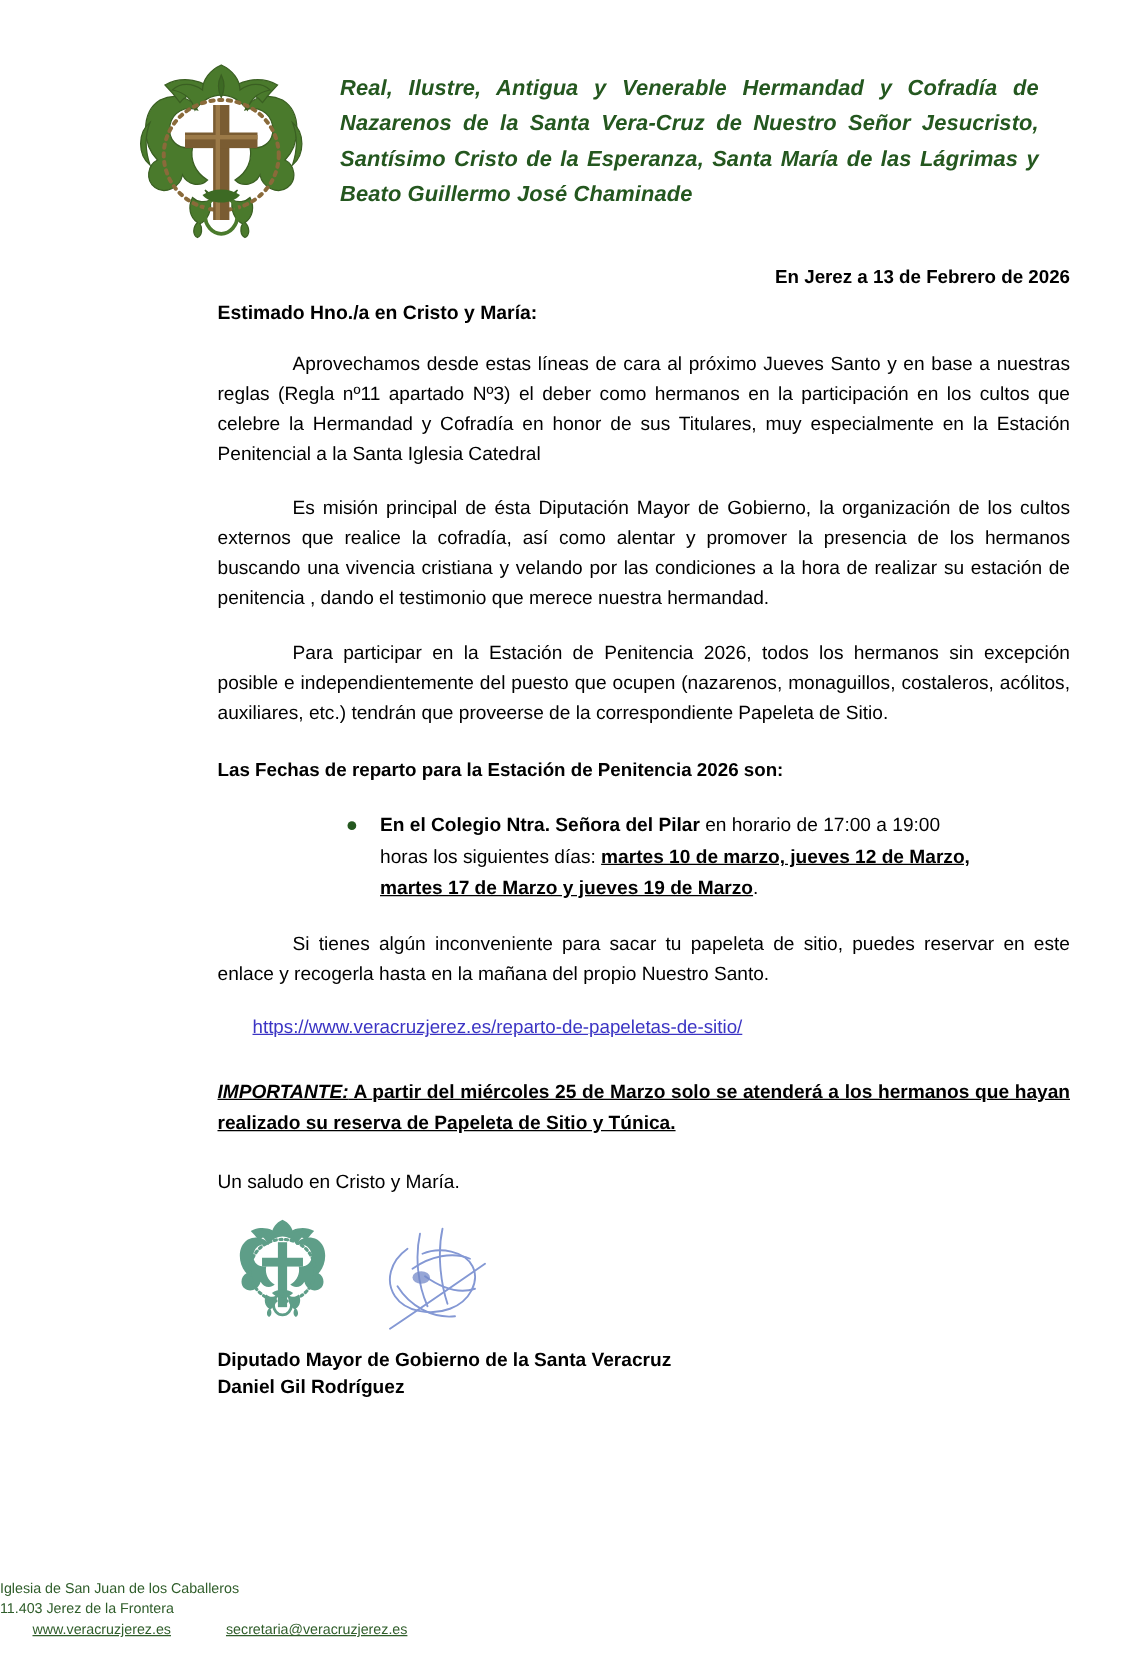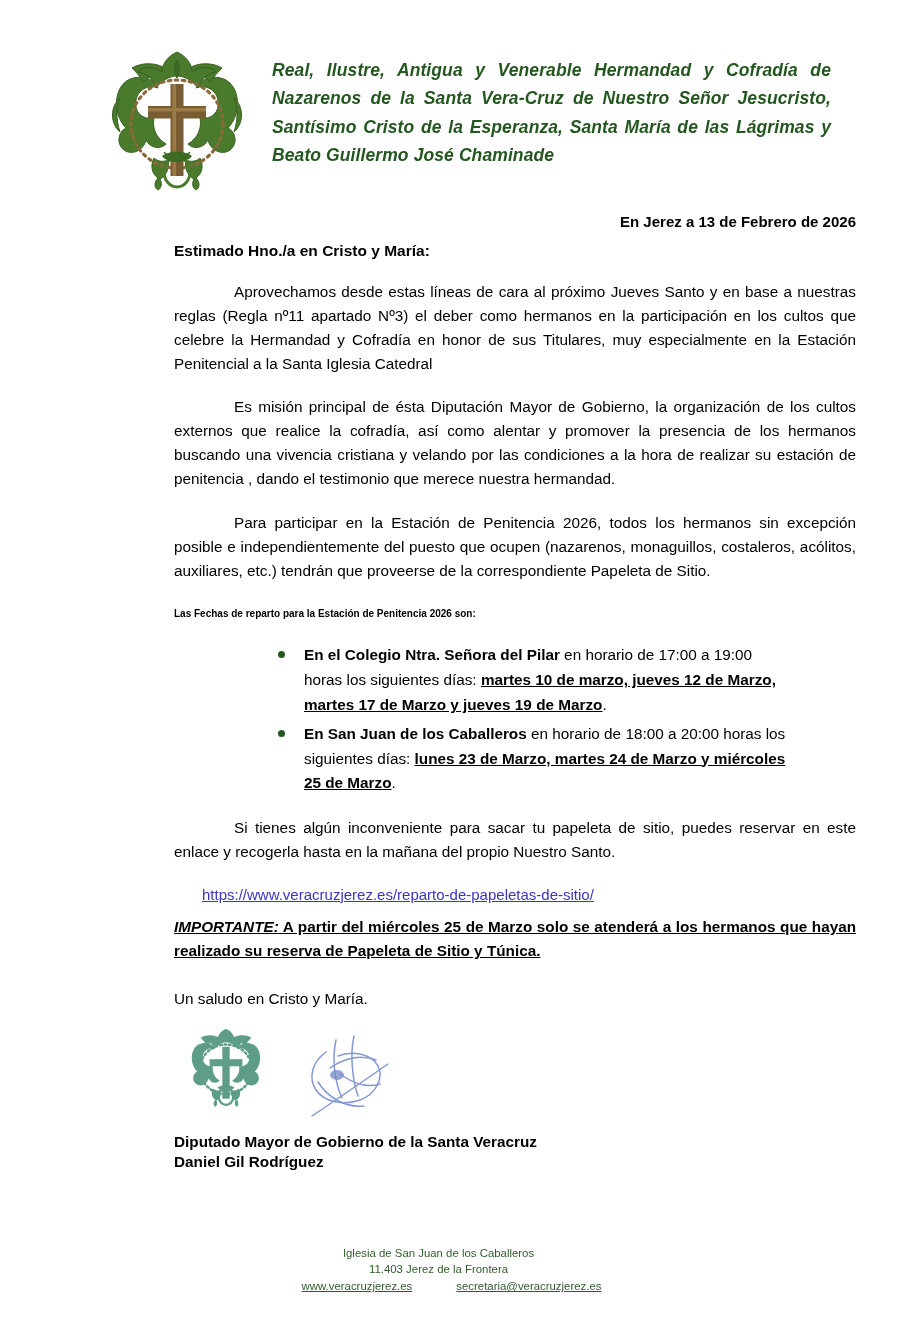--- a/index.html
+++ b/index.html
@@ -71,21 +71,21 @@
   p.para {
     font-size: 15.3px;
     line-height: 1.56;
     text-align: justify;
     text-indent: 60px;
     margin: 20px 0 0 0;
   }
 
   .heading-bold {
     font-weight: bold;
-    font-size: 10px;
+    font-size: 15px;
     margin-top: 26px;
   }
 
   
   ul.dates-list {
     list-style: none;
     margin: 24px 0 0 0;
     padding: 0 0 0 104px;
   }
   ul.dates-list li {
@@ -116,21 +116,21 @@
     margin-top: 22px;
     padding-left: 28px;
     font-size: 15px;
   }
   a.weblink {
     color: #3b34c4;
     text-decoration: underline;
   }
 
   .important {
-    margin-top: 12px;
+    margin-top: 32px;
     font-size: 15.3px;
     line-height: 1.6;
     font-weight: bold;
     text-decoration: underline;
     text-align: justify;
   }
   .important .imp-label {
     font-style: italic;
     font-weight: bold;
   }
@@ -161,22 +161,22 @@
     font-size: 15.3px;
     line-height: 1.34;
     margin-top: 0;
   }
 
   
   .footer {
     position: absolute;
     left: 0;
     right: 0;
-    bottom: 32px;
-    text-align: center;
+    bottom: 14px;
+    text-align: left;
     color: #2f5d2a;
     font-size: 11.4px;
     line-height: 1.47;
   }
   .footer a.flink {
     color: #2f5d2a;
     margin-left: 26px;
   }
   .footer .flink-sep { display: inline-block; width: 18px; }
 </style>
@@ -241,24 +241,20 @@
       <p class="para">Es misión principal de ésta Diputación Mayor de Gobierno, la organización de los cultos externos que realice la cofradía, así como alentar y promover la presencia de los hermanos buscando una vivencia cristiana y velando por las condiciones a la hora de realizar su estación de penitencia , dando el testimonio que merece nuestra hermandad.</p>
 
       <p class="para">Para participar en la Estación de Penitencia 2026, todos los hermanos sin excepción posible e independientemente del puesto que ocupen (nazarenos, monaguillos, costaleros, acólitos, auxiliares, etc.) tendrán que proveerse de la correspondiente Papeleta de Sitio.</p>
 
       <div class="heading-bold">Las Fechas de reparto para la Estación de Penitencia 2026 son:</div>
 
       <ul class="dates-list">
         <li>
           <span class="bullet"></span>
           <b class="place">En el Colegio Ntra. Señora del Pilar</b><span> en horario de 17:00 a 19:00 horas los siguientes días: </span><span class="u-dates">martes 10 de marzo, jueves 12 de Marzo, martes 17 de Marzo y jueves 19 de Marzo</span><span>.</span>
-        </li>
-        <li>
-          <span class="bullet"></span>
-          <b class="place">En San Juan de los Caballeros</b><span> en horario de 18:00 a 20:00 horas los siguientes días: </span><span class="u-dates">lunes 23 de Marzo, martes 24 de Marzo  y miércoles 25 de Marzo</span><span>.</span>
         </li>
       </ul>
 
       <p class="para">Si tienes algún inconveniente para sacar tu papeleta de sitio, puedes reservar en este enlace  y recogerla hasta en la mañana del propio Nuestro Santo.</p>
 
       <div class="link-line">
         <a class="weblink" href="#">https://www.veracruzjerez.es/reparto-de-papeletas-de-sitio/</a>
       </div>
 
       <div class="important">

